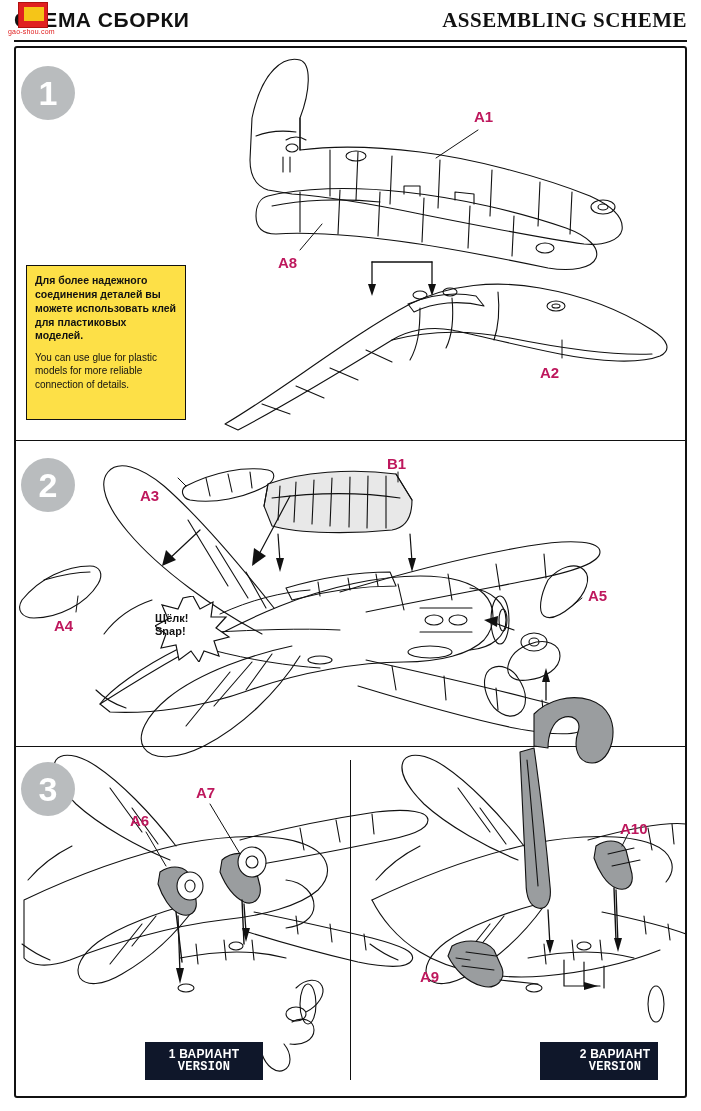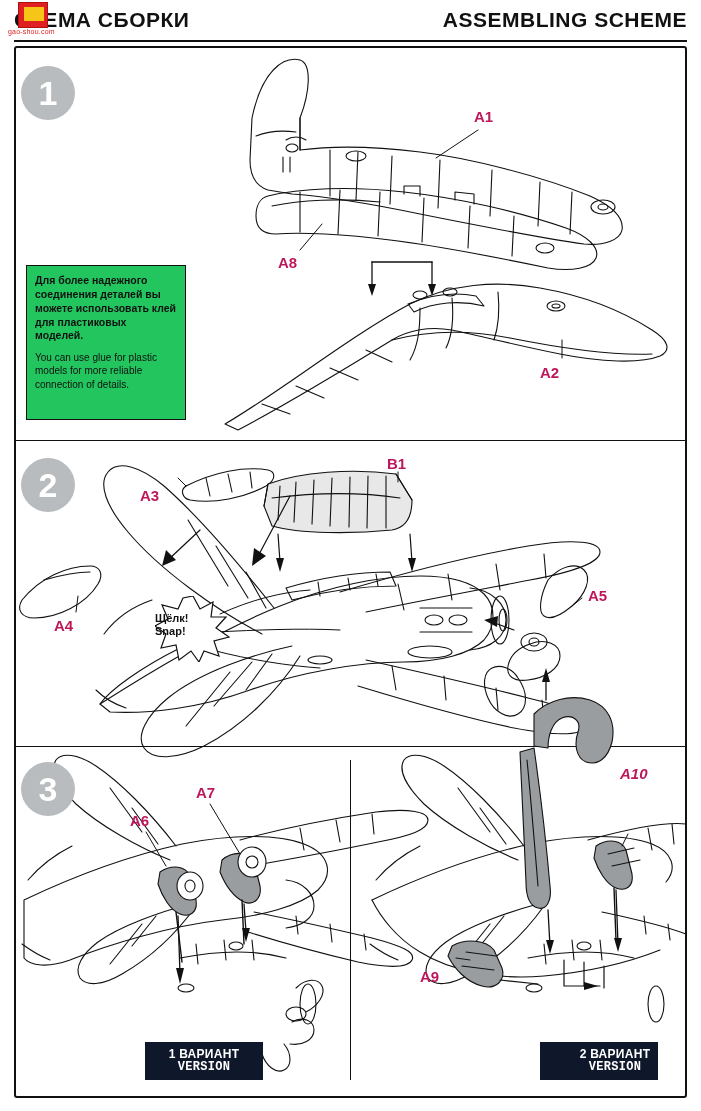--- a/index.html
+++ b/index.html
@@ -30,21 +30,21 @@
     font-weight: bold;
     letter-spacing: 0.5px;
     color: #111;
     font-family: "Liberation Sans", sans-serif;
   }
   .header-title-en {
     font-size: 21px;
     font-weight: bold;
     letter-spacing: 0.5px;
     color: #111;
-    font-family: Liberation Sans, sans-serif;
+    font-family: Liberation Serif, serif;
   }
   .header-rule {
     position: absolute;
     left: 14px; right: 14px;
     top: 40px;
     border-top: 2px solid #111;
   }
 
   
   .watermark {
@@ -117,21 +117,21 @@
   .step1 { left: 21px;  top: 66px; }
   .step2 { left: 21px;  top: 458px; }
   .step3 { left: 21px;  top: 762px; }
 
   
   .note-box {
     position: absolute;
     left: 26px; top: 265px;
     width: 160px; height: 155px;
     border: 1.5px solid #111;
-    background: #22c55e;
+    background: #fde047;
     padding: 8px 8px 6px 8px;
   }
   .note-ru {
     font-size: 10.5px;
     font-weight: bold;
     line-height: 1.32;
     color: #111;
     margin: 0 0 8px 0;
   }
   .note-en {
@@ -496,21 +496,21 @@
   <div class="callout" style="left:540px; top:364px;">A2</div>
 
   <div class="callout" style="left:140px; top:455px;margin-top:32px;">A3</div>
   <div class="callout" style="left:387px; top:455px;">B1</div>
   <div class="callout" style="left:54px;  top:617px;">A4</div>
   <div class="callout" style="left:588px; top:587px;">A5</div>
 
   <div class="callout" style="left:130px; top:812px;">A6</div>
   <div class="callout" style="left:196px; top:784px;">A7</div>
   <div class="callout" style="left:420px; top:968px;">A9</div>
-  <div class="callout" style="left:620px; top:765px;font-style:italic;">A10</div>
+  <div class="callout" style="left:620px; top:820px;">A10</div>
 
   <div class="version-plate vp1">
     <span class="vp-ru">1 ВАРИАНТ</span>
     <span class="vp-en">VERSION</span>
   </div>
   <div class="version-plate vp2">
     <span class="vp-ru">2 ВАРИАНТ</span>
     <span class="vp-en">VERSION</span>
   </div>
 

